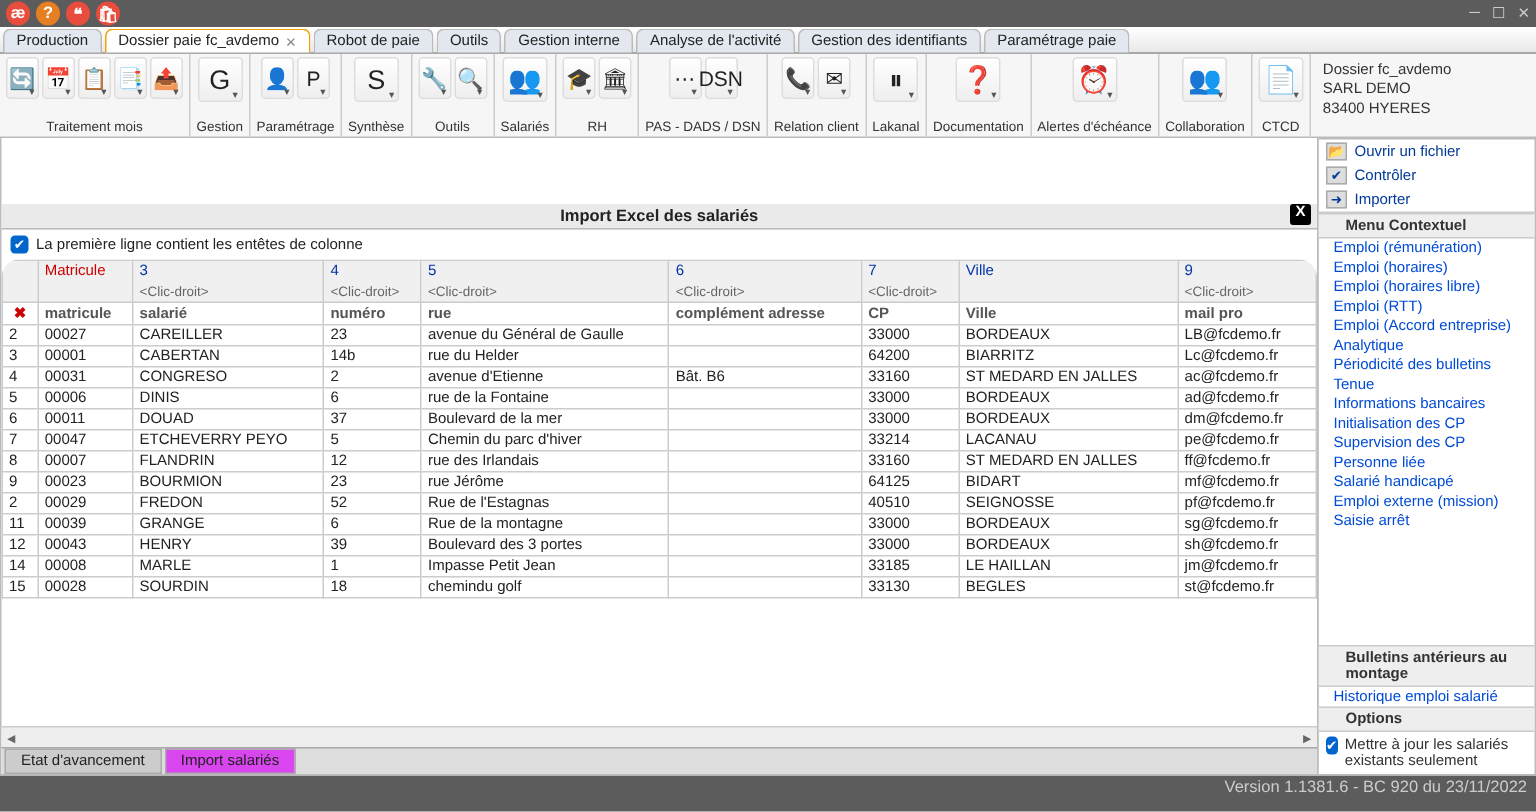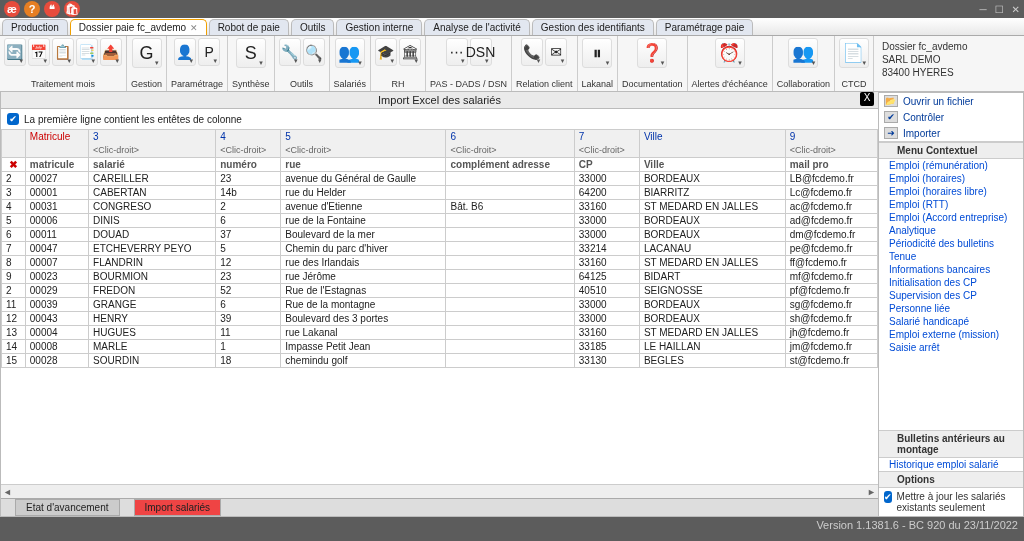--- a/index.html
+++ b/index.html
@@ -22,40 +22,40 @@
   .rgroup .row { display:flex; gap:2px; }
   .ricon { width:22px; height:28px; border:1px solid #ddd; border-radius:3px; background:linear-gradient(#fff,#eee); display:flex; align-items:center; justify-content:center; font-size:14px; position:relative; cursor:pointer; }
   .ricon.big { width:30px; height:30px; font-size:18px; }
   .ricon .drop { position:absolute; bottom:0; right:2px; font-size:7px; color:#555; }
   .rlabel { font-size:9px; color:#333; text-align:center; }
   .dossier-info { padding:4px 8px; font-size:10px; color:#333; flex:1; }
   .dossier-info div { line-height:1.3; }
 
   .mainwrap { display:flex; height:425px; }
   .content { flex:1; background:#fff; display:flex; flex-direction:column; border:1px solid #bbb; border-top:none; position:relative; }
-  .content-title { background:#eaeaea; border-bottom:1px solid #bbb; text-align:center; font-size:11px; padding:2px; font-weight:normal; position:relative; }
+  .content-title { background:#eaeaea; border-bottom:1px solid #bbb; text-align:center; font-size:11px; padding:2px; font-weight:bold; position:relative;margin-top:44px; }
   .content-title .x { position:absolute; right:4px; top:0; background:#000; color:#fff; width:14px; height:14px; font-size:10px; text-align:center; border-radius:2px; cursor:pointer; }
   .checkrow { padding:4px 6px; display:flex; align-items:center; gap:5px; font-size:10px; }
   .chk { width:12px; height:12px; border-radius:3px; background:#0066cc; color:#fff; font-size:9px; display:flex; align-items:center; justify-content:center; }
 
-  .grid { flex:1; overflow:hidden; }
+  .grid { flex:1; overflow:hidden;border-radius:12px; }
   table { border-collapse:collapse; width:100%; font-size:10px; }
   th, td { border:1px solid #ccc; padding:1px 4px; text-align:left; white-space:nowrap; overflow:hidden; text-overflow:ellipsis; height:14px; }
   thead th { background:#f0f0f0; font-weight:normal; }
   thead tr:first-child th { color:#0033aa; border-bottom:none; }
   thead tr:first-child th.sel { color:#c00; }
   thead tr:nth-child(2) th { color:#666; font-size:9px; border-top:none; }
   tbody tr:nth-child(1) { font-weight:bold; color:#555; }
   .rowdel { color:#c00; font-weight:bold; text-align:center; }
   .scrollbar { height:14px; background:#eee; border-top:1px solid #ccc; display:flex; align-items:center; justify-content:space-between; padding:0 2px; }
   .scrollbar span { font-size:9px; color:#666; cursor:pointer; }
 
-  .bottomtabs { height:18px; background:#ddd; display:flex; align-items:center; gap:14px; padding-left:14px; border-top:1px solid #aaa; }
+  .bottomtabs { height:18px; background:#ddd; display:flex; align-items:center; gap:2px; padding-left:2px; border-top:1px solid #aaa; }
   .btab { padding:2px 10px; font-size:10px; background:#ccc; border:1px solid #aaa; }
-  .btab.active { background:#ef4444;text-align:center; }
+  .btab.active { background:#d946ef;text-align:center; }
 
   .rightpanel { width:145px; background:#fff; border:1px solid #bbb; border-left:none; display:flex; flex-direction:column; }
   .rp-top { border-bottom:1px solid #ccc; }
   .rp-item { display:flex; gap:5px; align-items:center; padding:2px 5px; font-size:10px; color:#003a99; cursor:pointer; }
   .rp-icon { width:14px; height:12px; background:#ddd; border:1px solid #aaa; display:flex; align-items:center; justify-content:center; font-size:9px; }
   .rp-header { background:#eee; font-weight:bold; color:#333; padding:2px 18px; font-size:10px; border-top:1px solid #ccc; border-bottom:1px solid #ccc; }
   .rp-links { flex:1; overflow:auto; }
   .rp-link { padding:1px 10px; font-size:10px; color:#004bd6; cursor:pointer; }
   .rp-opt { padding:3px 5px; display:flex; gap:5px; font-size:10px; color:#333; }
 
@@ -364,31 +364,20 @@
             <tr>
               <td>12</td>
               <td>00043</td>
               <td>HENRY</td>
               <td>39</td>
               <td>Boulevard des 3 portes</td>
               <td></td>
               <td>33000</td>
               <td>BORDEAUX</td>
               <td>sh@fcdemo.fr</td>
-            </tr>
-            <tr>
-              <td>13</td>
-              <td>00004</td>
-              <td>HUGUES</td>
-              <td>11</td>
-              <td>rue Lakanal</td>
-              <td></td>
-              <td>33160</td>
-              <td>ST MEDARD EN JALLES</td>
-              <td>jh@fcdemo.fr</td>
             </tr>
             <tr>
               <td>14</td>
               <td>00008</td>
               <td>MARLE</td>
               <td>1</td>
               <td>Impasse Petit Jean</td>
               <td></td>
               <td>33185</td>
               <td>LE HAILLAN</td>

